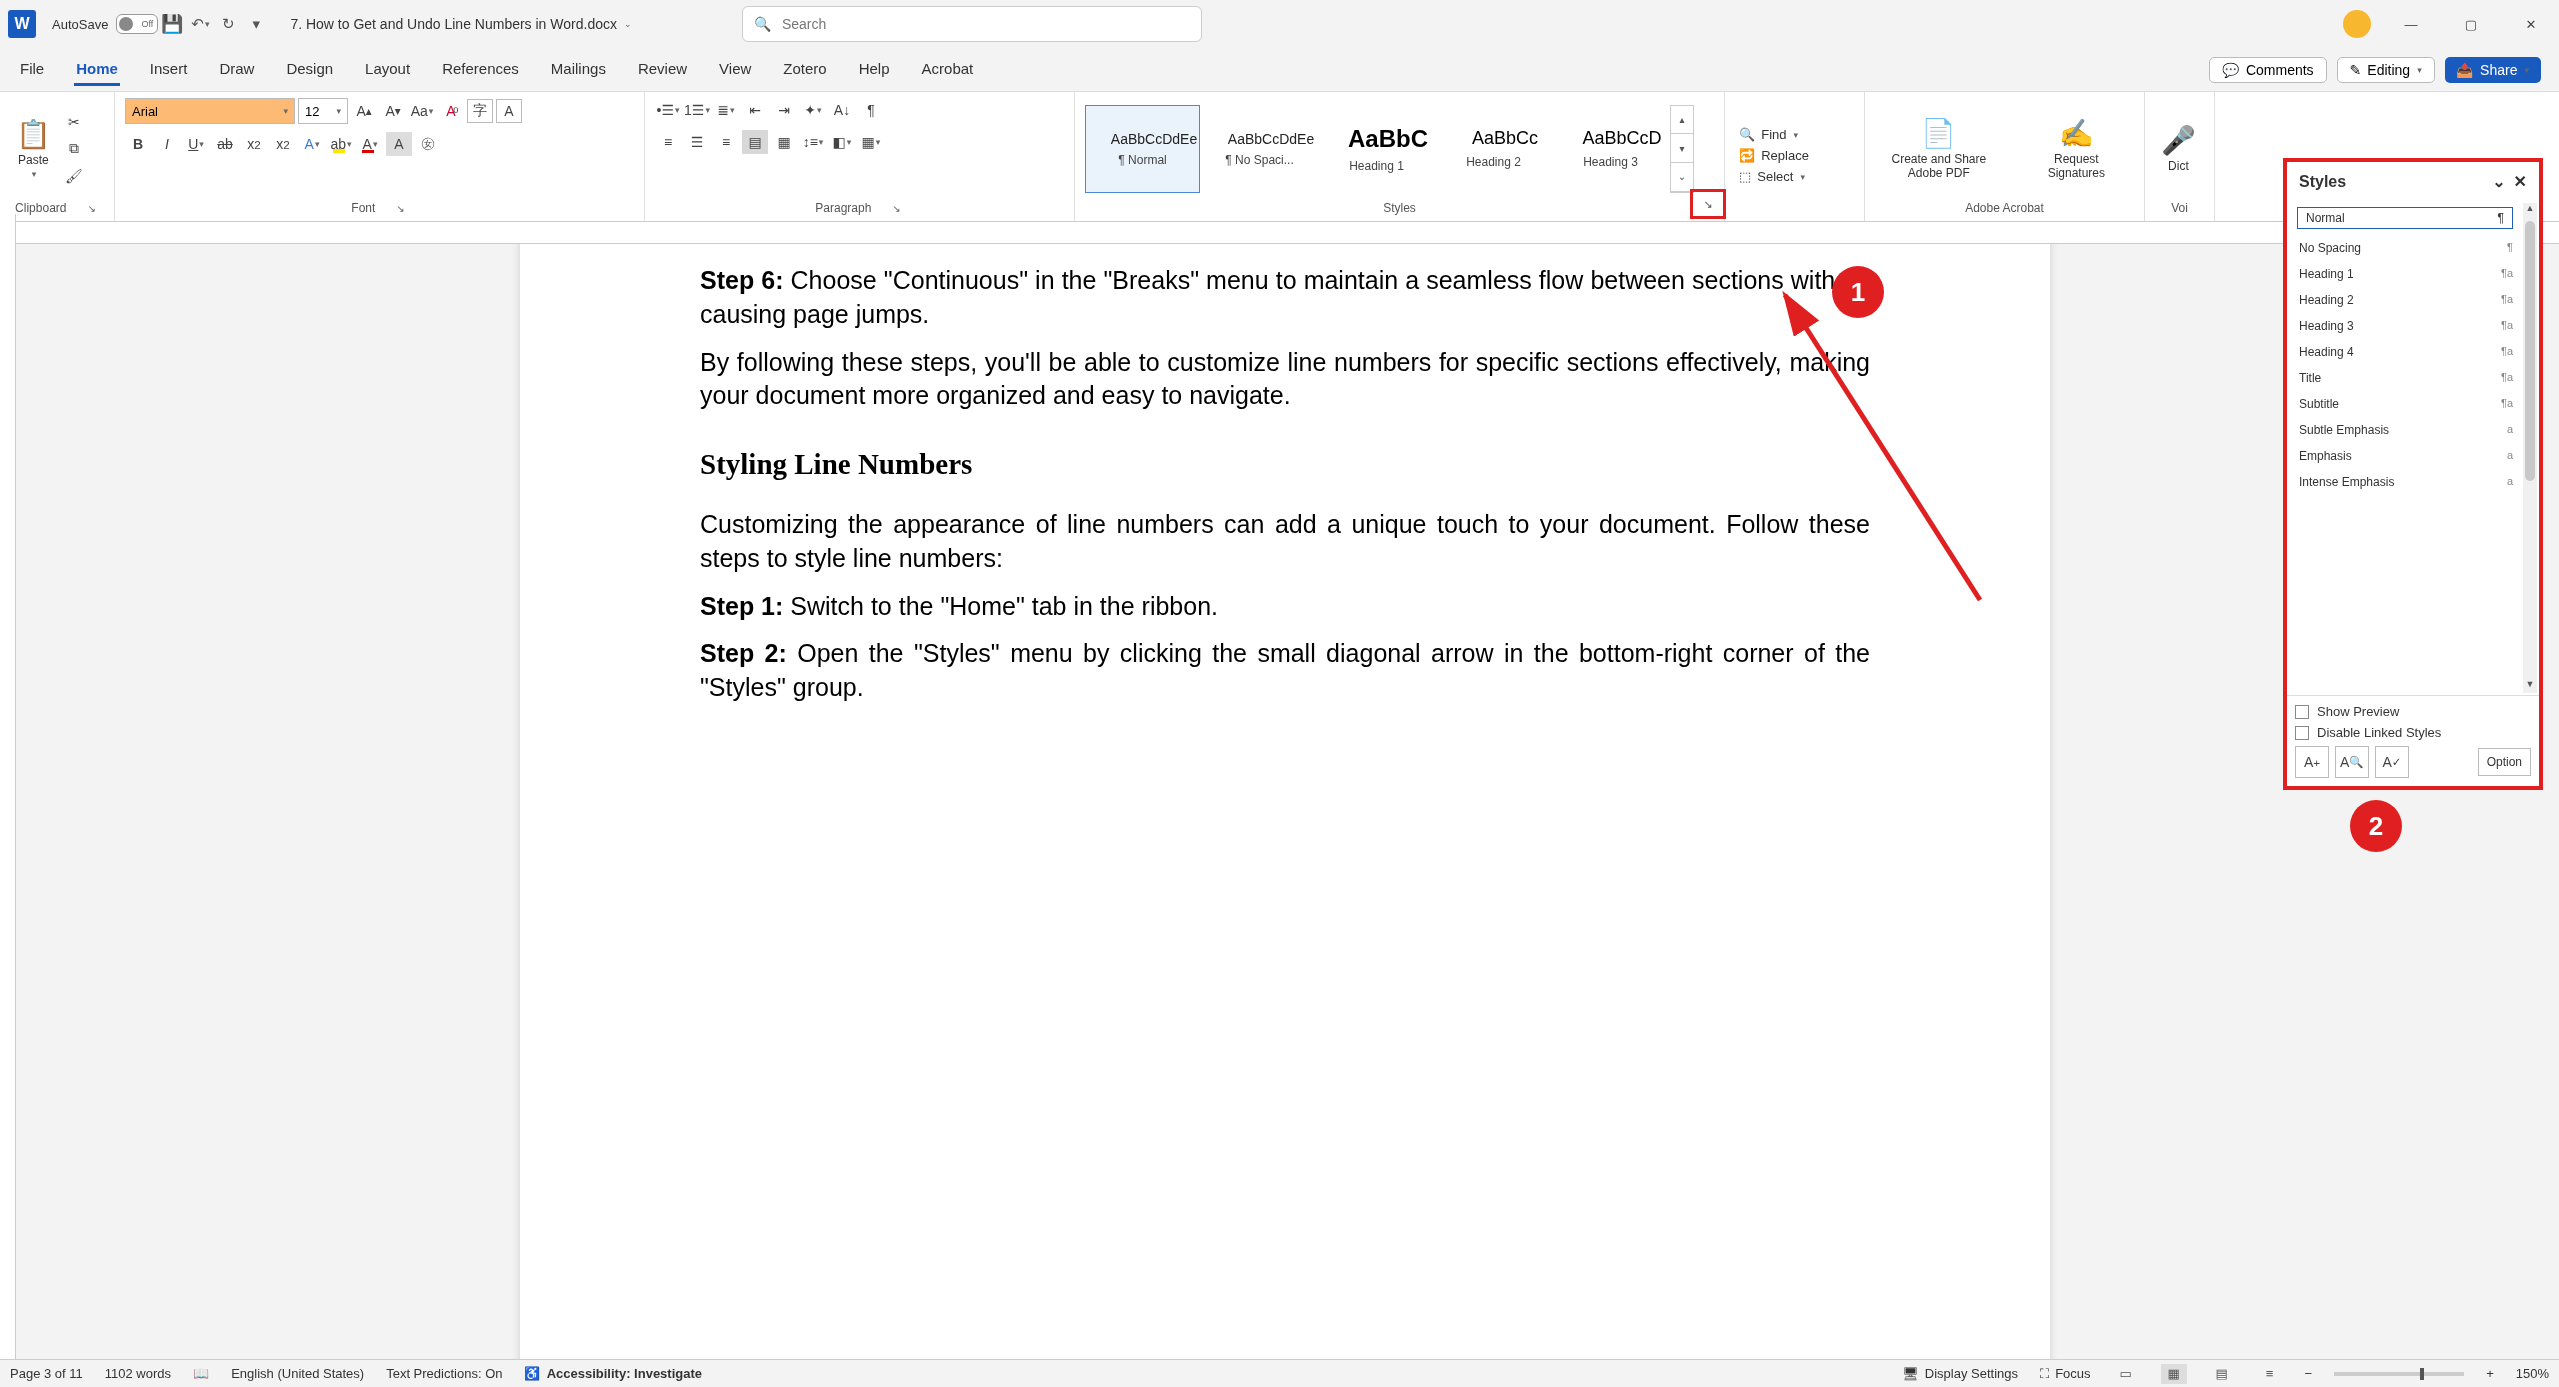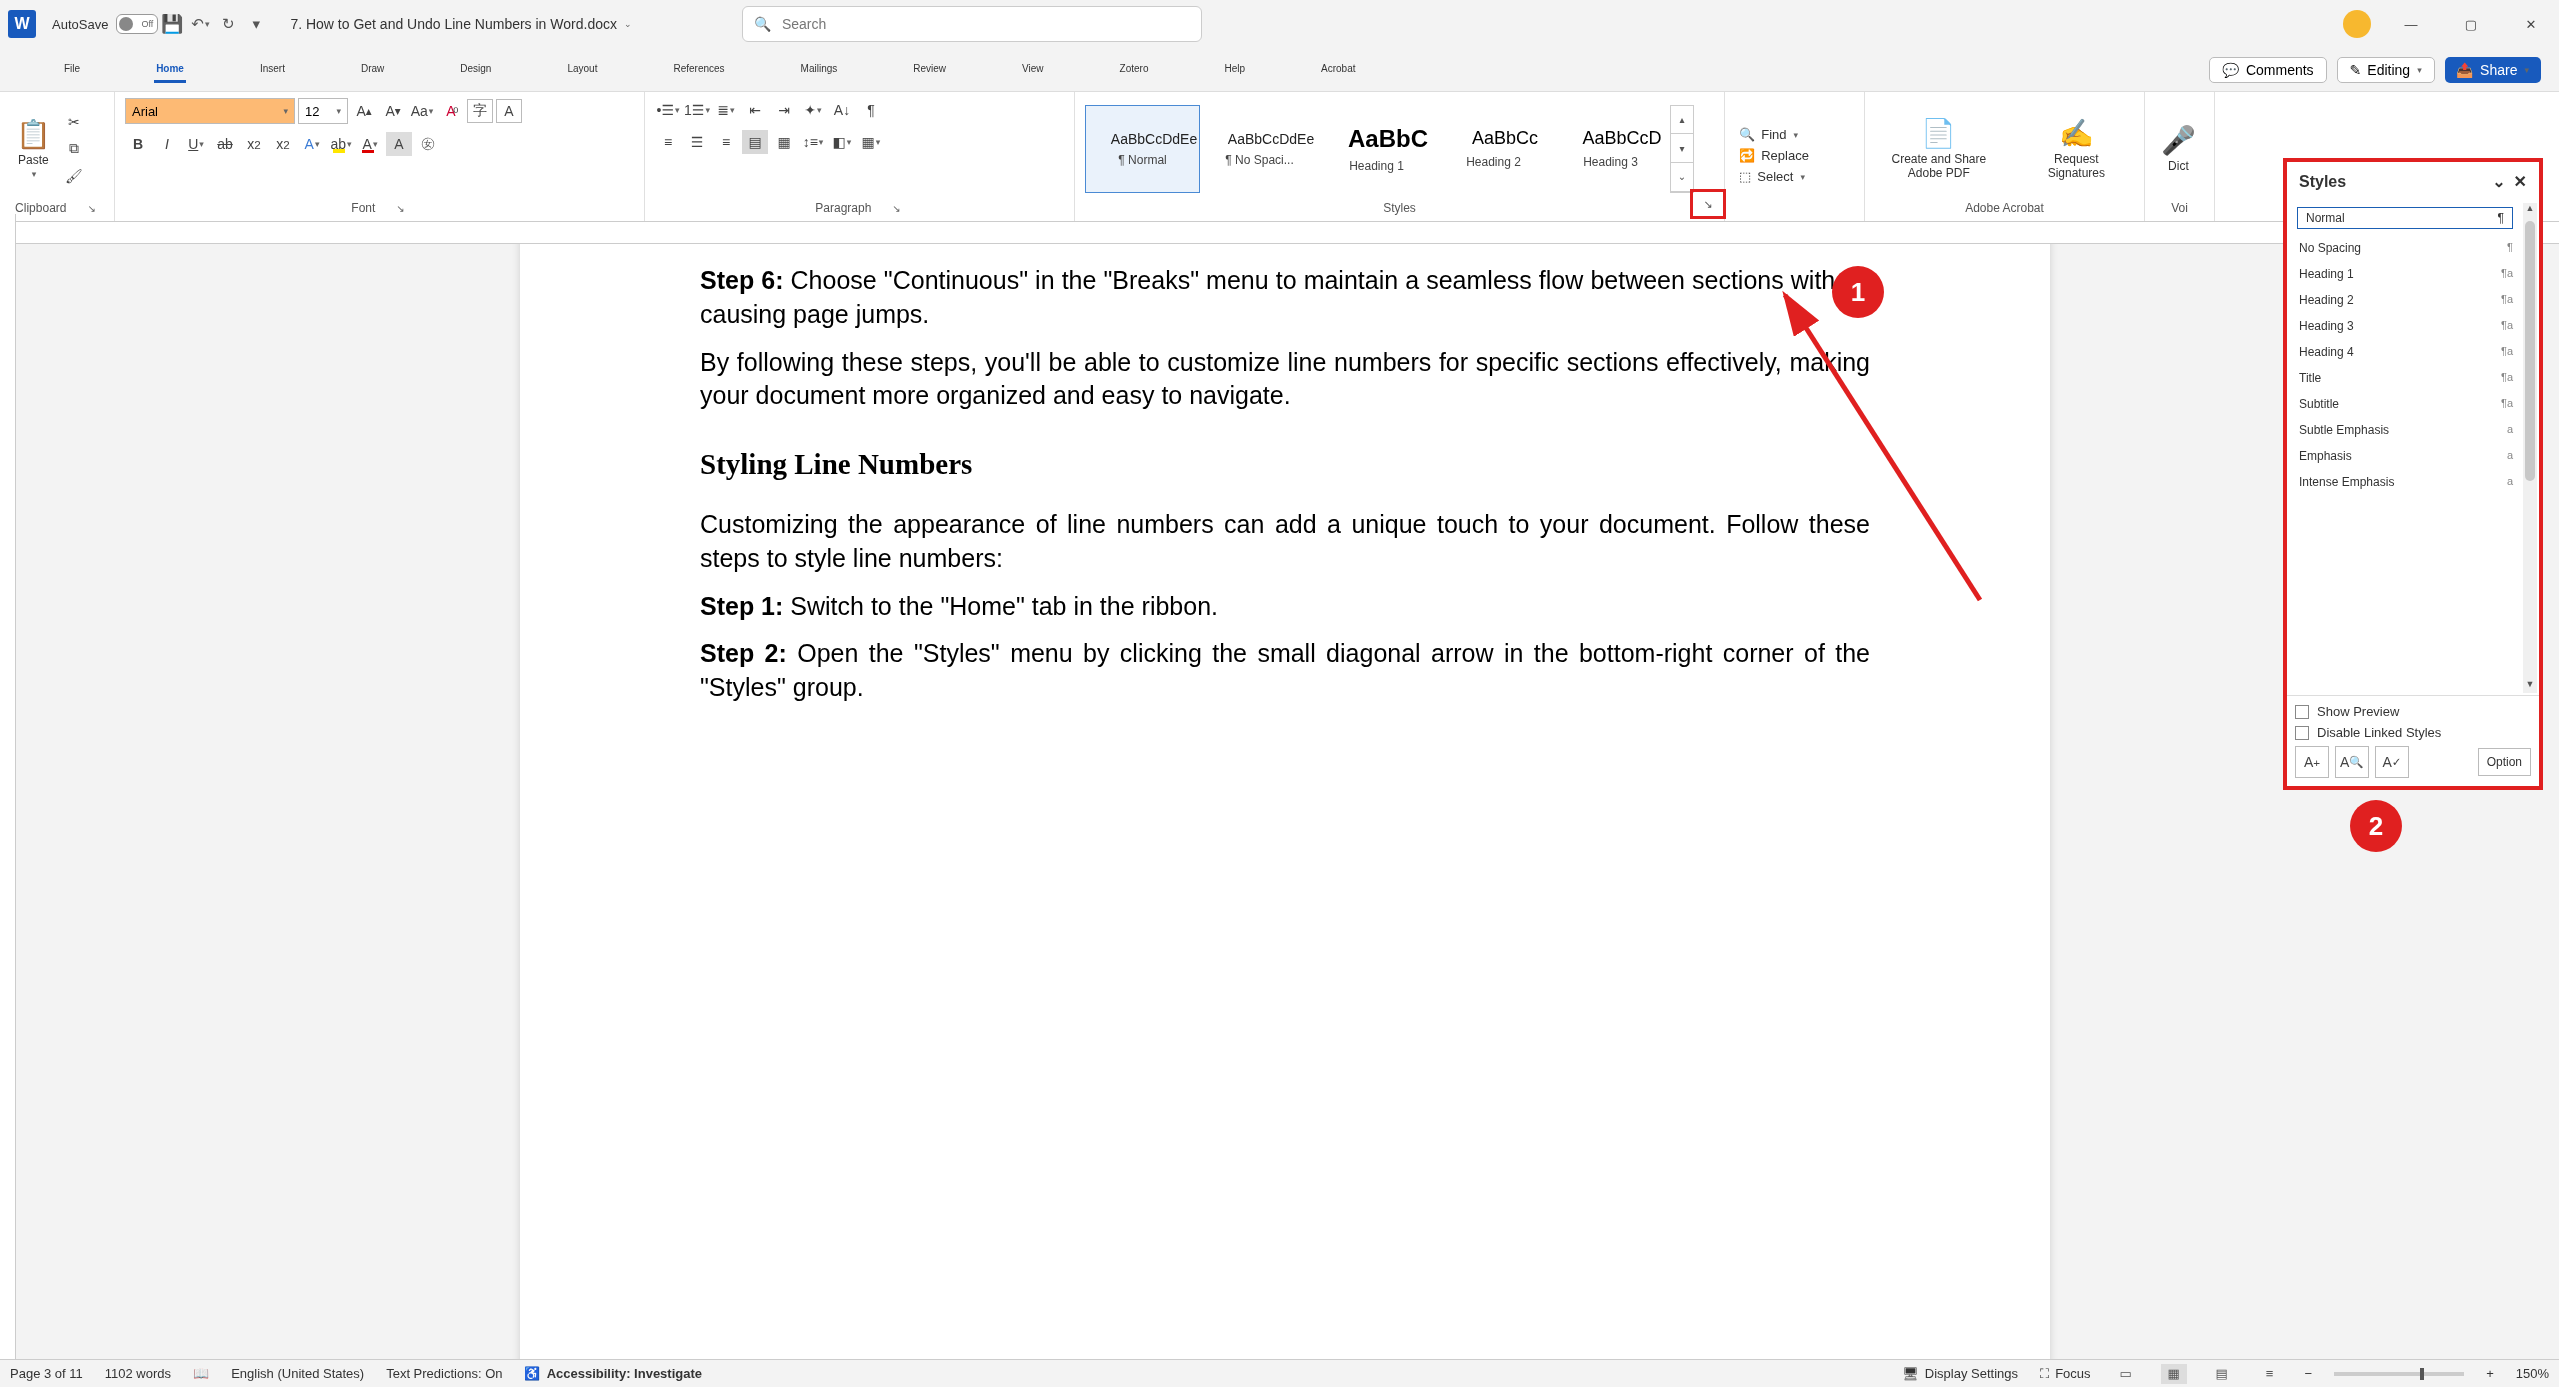--- a/index.html
+++ b/index.html
@@ -15,21 +15,21 @@
 .qa-btn { width: 24px; height: 24px; display: flex; align-items: center; justify-content: center; color: #555; font-size: 15px; margin: 0 2px; }
 .save-icon { color: #a335b0; font-size: 18px; }
 .doc-title { margin-left: 20px; font-size: 14px; color: #333; display: flex; align-items: center; gap: 6px; }
 .searchbox { margin-left: 110px; width: 460px; height: 36px; background: #fff; border: 1px solid #ccc; border-radius: 6px; display: flex; align-items: center; padding: 0 12px; gap: 10px; color: #777; font-size: 14px; }
 .titlebar-right { margin-left: auto; display: flex; align-items: center; gap: 20px; }
 .avatar { width: 28px; height: 28px; background: #f7b82f; border-radius: 50%; }
 .win-btn { width: 40px; height: 32px; display: flex; align-items: center; justify-content: center; color: #444; font-size: 13px; }
 
 
 .tabs { height: 44px; background: #f3f3f3; display: flex; align-items: center; padding: 0 18px; gap: 28px; border-bottom: 1px solid #ddd; }
-.tab { font-size: 10px; color: #333; padding: 6px 2px; border-bottom: 3px solid transparent; margin-left: 44px; }
+.tab { font-size: 15px; color: #333; padding: 6px 2px; border-bottom: 3px solid transparent; }
 .tab.active { color: #185abd; border-bottom-color: #185abd; font-weight: 600; }
 .tabs-right { margin-left: auto; display: flex; align-items: center; gap: 10px; }
 .pill { border: 1px solid #bbb; border-radius: 5px; padding: 4px 12px; font-size: 14px; display: flex; align-items: center; gap: 6px; background: #fff; }
 .share-btn { background: #185abd; color: #fff; border-radius: 5px; padding: 5px 12px; font-size: 14px; display: flex; align-items: center; gap: 6px; }
 
 
 .ribbon { height: 130px; background: #fff; display: flex; border-bottom: 1px solid #ccc; position: relative; }
 .group { border-right: 1px solid #e0e0e0; padding: 6px 10px 2px; display: flex; flex-direction: column; position: relative; }
 .group-body { flex: 1; display: flex; align-items: center; gap: 4px; }
 .group-label { font-size: 12px; color: #555; text-align: center; padding: 2px 0 4px; display: flex; justify-content: center; gap: 18px; align-items: center; }

